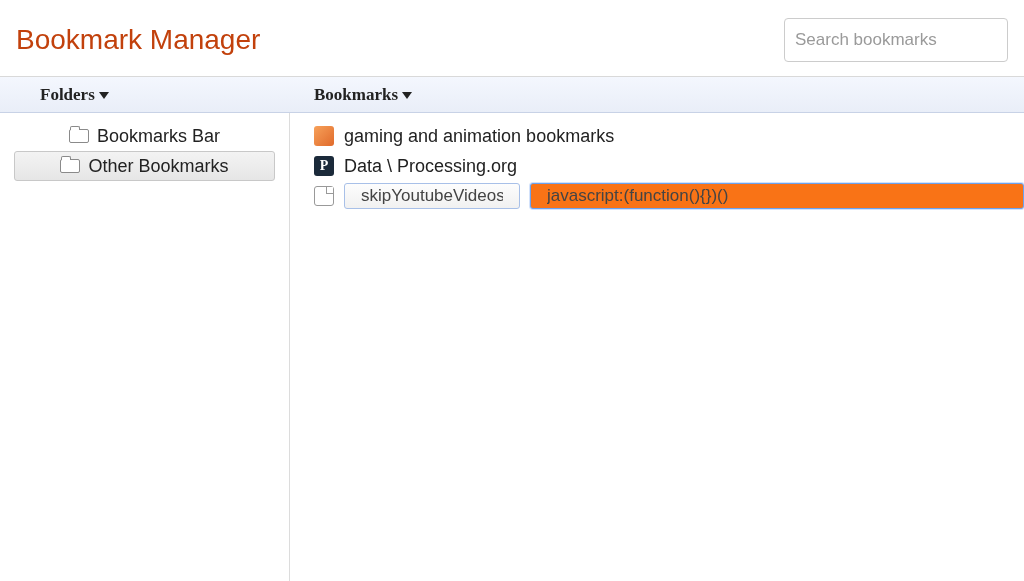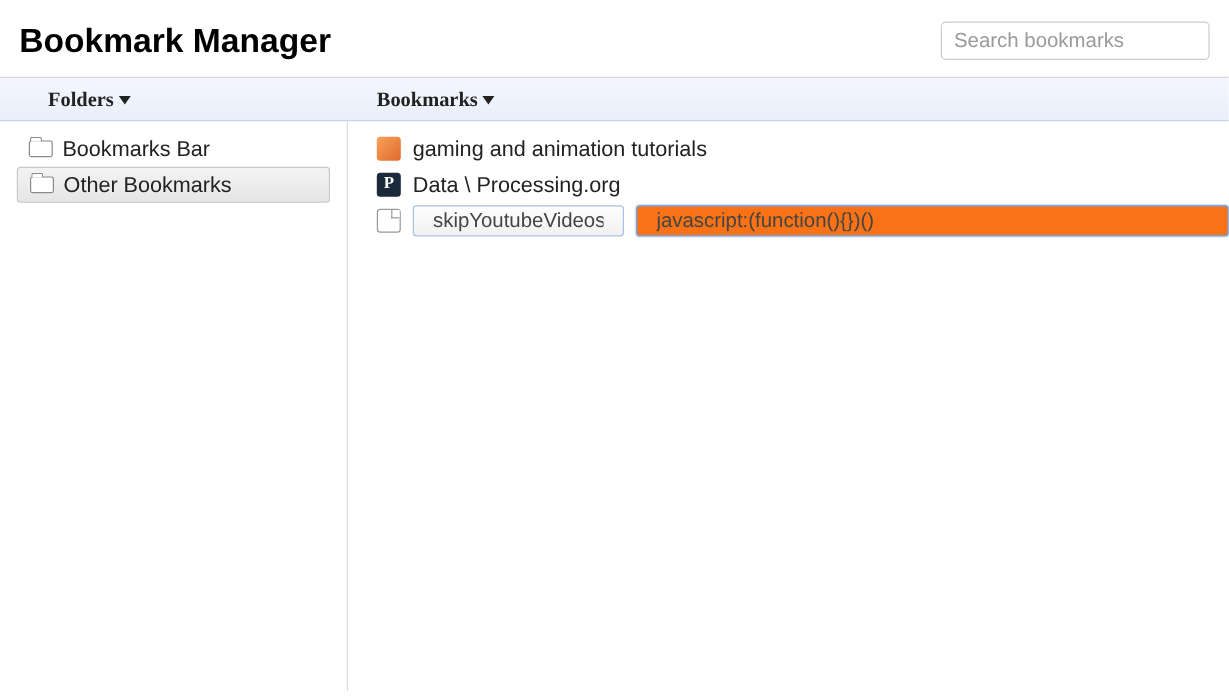--- a/index.html
+++ b/index.html
@@ -16,26 +16,26 @@
   
   .header {
     display: flex;
     align-items: center;
     justify-content: space-between;
     padding: 18px 16px 14px 16px;
     border-bottom: 1px solid #d9d9d9;
   }
   .header h1 {
     font-size: 28px;
-    font-weight: 700;
-    color: #000000;
+    font-weight: 400;
+    color: #c2410c;
   }
   .search-input {
     width: 224px;
-    height: 32px;
+    height: 44px;
     border: 1px solid #ccc;
     border-radius: 4px;
     padding: 4px 10px;
     font-size: 17px;
     color: #14532d;
     outline: none;
   }
   .search-input::placeholder { color: #9a9a9a; }
 
   
@@ -94,20 +94,21 @@
   
   .folder-item {
     display: flex;
     align-items: center;
     gap: 8px;
     height: 30px;
     padding: 0 10px;
     border-radius: 3px;
     font-size: 18px;
     cursor: pointer;
+    justify-content: center;
   }
   .folder-item.selected {
     background: linear-gradient(#f3f3f3, #e6e6e6);
     border: 1px solid #c8c8c8;
   }
   .folder-icon {
     width: 20px; height: 14px;
     border: 1.5px solid #8a8a8a;
     border-radius: 2px;
     position: relative;
@@ -220,21 +221,21 @@
     <div class="folder-item selected">
       <span class="folder-icon"></span>
       <span>Other Bookmarks</span>
     </div>
   </div>
 
   <div class="content">
 
     <div class="bookmark-row">
       <span class="favicon orange"></span>
-      <span>gaming and animation tutorials</span>
+      <span>gaming and animation bookmarks</span>
     </div>
 
     <div class="bookmark-row">
       <span class="favicon dark">P</span>
       <span>Data \ Processing.org</span>
     </div>
 
     <div class="edit-row">
       <span class="favicon file"></span>
       <input class="edit-name" type="text" value="skipYoutubeVideos" style="">

